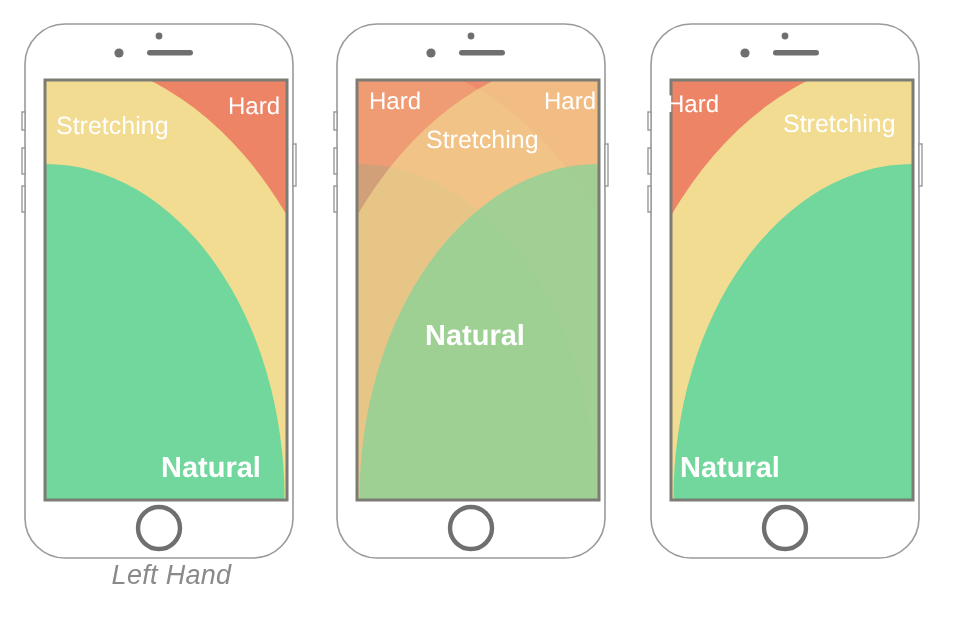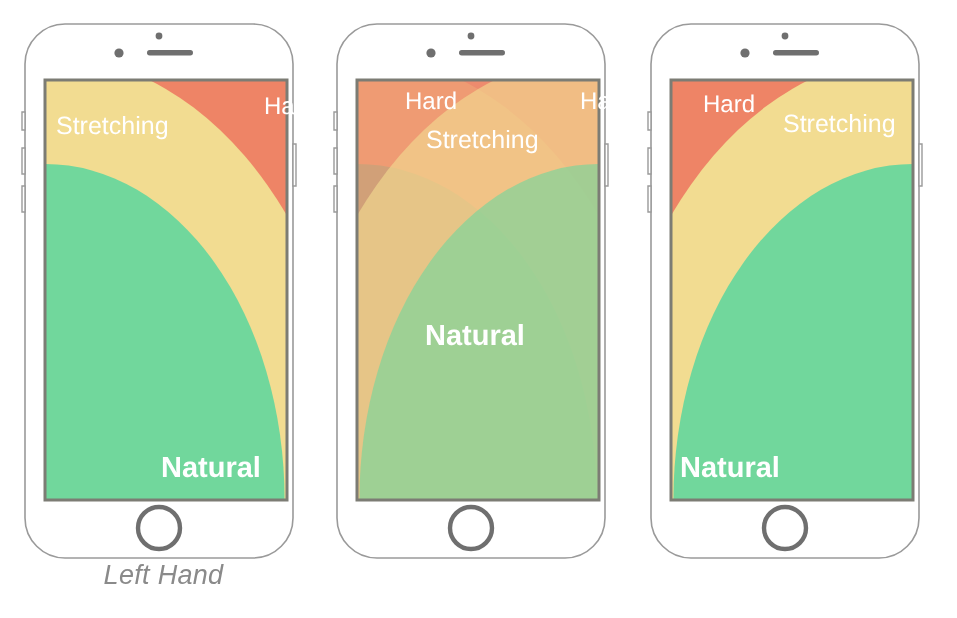--- a/index.html
+++ b/index.html
@@ -33,40 +33,40 @@
 
   .phone-svg {
     position: absolute;
     left: 0;
     top: 0;
     display: block;
   }
 
   .caption {
     position: absolute;
-    left: 4px;
+    left: 12px;
     top: 560px;
     width: 319px;
     text-align: center;
     font-style: italic;
     font-size: 27px;
     font-weight: 300;
     color: #8a8a8a;
     letter-spacing: 0.3px;
     white-space: nowrap;
   }
 
   .zone-label {
     position: absolute;
     color: #ffffff;
     font-weight: 400;
     white-space: nowrap;
     text-rendering: geometricPrecision;
   }
-  .label-hard { font-size: 24px; margin-left: 36px; }
+  .label-hard { font-size: 24px; }
   .label-stretching { font-size: 25px; }
   .label-natural { font-size: 29px; font-weight: bold; }
 </style>
 </head>
 <body>
 
 <div id="stage">
   <div class="phone-panel panel-0">
     <svg class="phone-svg" width="319" height="618" viewBox="0 0 319 618">
       <defs>

